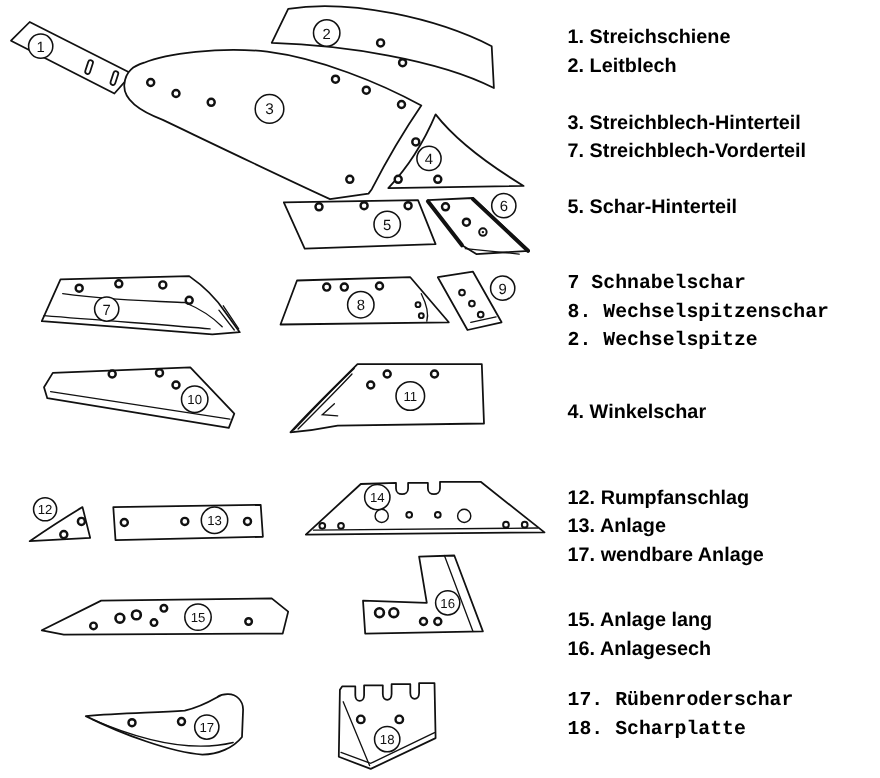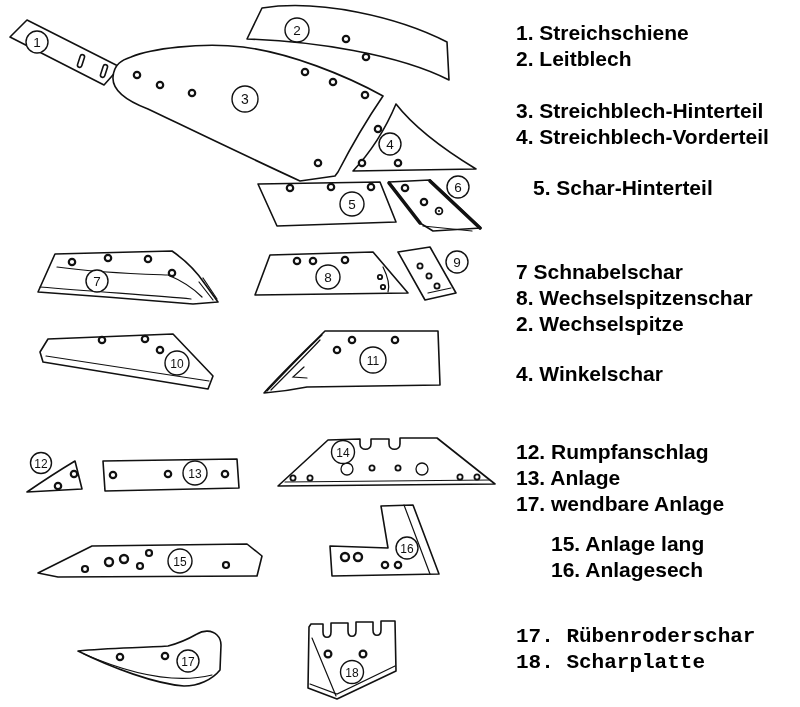--- a/index.html
+++ b/index.html
@@ -16,21 +16,21 @@
   .hole-sm{fill:#fff;stroke:#111;stroke-width:1.8;}
   .hole-ring{fill:#fff;stroke:#111;stroke-width:2.4;}
   .hole-big{fill:#fff;stroke:#111;stroke-width:1.3;}
   .slot{fill:#fff;stroke:#111;stroke-width:1.6;}
   .badge circle{fill:#fff;stroke:#111;stroke-width:1.4;}
   .badge text{fill:#111;font-family:"Liberation Sans",sans-serif;text-anchor:middle;}
   
   .legend{position:absolute;left:516px;top:0;width:284px;height:707px;}
   .legend-group{position:absolute;left:0;}
   .legend-item{
-    font-weight:bold;font-size:21px;line-height:26px;color:#000;white-space:nowrap;
+    font-weight:bold;font-size:18px;line-height:26px;color:#000;white-space:nowrap;
   }
 </style>
 </head>
 <body>
 
 <div class="canvas">
 
   <svg class="diagram-svg" width="800" height="707" viewBox="0 0 800 707">
 
     <g>
@@ -275,39 +275,39 @@
       </g>
   </svg>
 
   <div class="legend" id="legend">
       <div class="legend-group" style="top: 20px;">
         <div class="legend-item">1. Streichschiene</div>
         <div class="legend-item">2. Leitblech</div>
       </div>
       <div class="legend-group" style="top: 98px;">
         <div class="legend-item">3. Streichblech-Hinterteil</div>
-        <div class="legend-item">4. Streichblech-Vorderteil</div>
-      </div>
-      <div class="legend-group" style="top: 175px; margin-left: 17px;">
+        <div class="legend-item">7. Streichblech-Vorderteil</div>
+      </div>
+      <div class="legend-group" style="top: 175px;">
         <div class="legend-item">5. Schar-Hinterteil</div>
       </div>
-      <div class="legend-group" style="top: 259px;">
+      <div class="legend-group" style="top: 245px; font-family: Liberation Mono, monospace;">
         <div class="legend-item">7 Schnabelschar</div>
         <div class="legend-item">8. Wechselspitzenschar</div>
         <div class="legend-item">2. Wechselspitze</div>
       </div>
       <div class="legend-group" style="top: 361px;">
         <div class="legend-item">4. Winkelschar</div>
       </div>
       <div class="legend-group" style="top: 439px;">
         <div class="legend-item">12. Rumpfanschlag</div>
         <div class="legend-item">13. Anlage</div>
         <div class="legend-item">17. wendbare Anlage</div>
       </div>
-      <div class="legend-group" style="top: 531px; margin-left: 35px;">
+      <div class="legend-group" style="top: 550px;">
         <div class="legend-item">15. Anlage lang</div>
         <div class="legend-item">16. Anlagesech</div>
       </div>
       <div class="legend-group" style="top: 624px; font-family: Liberation Mono, monospace;">
         <div class="legend-item">17. Rübenroderschar</div>
         <div class="legend-item">18. Scharplatte</div>
       </div>
     </div>
 
 </div>

